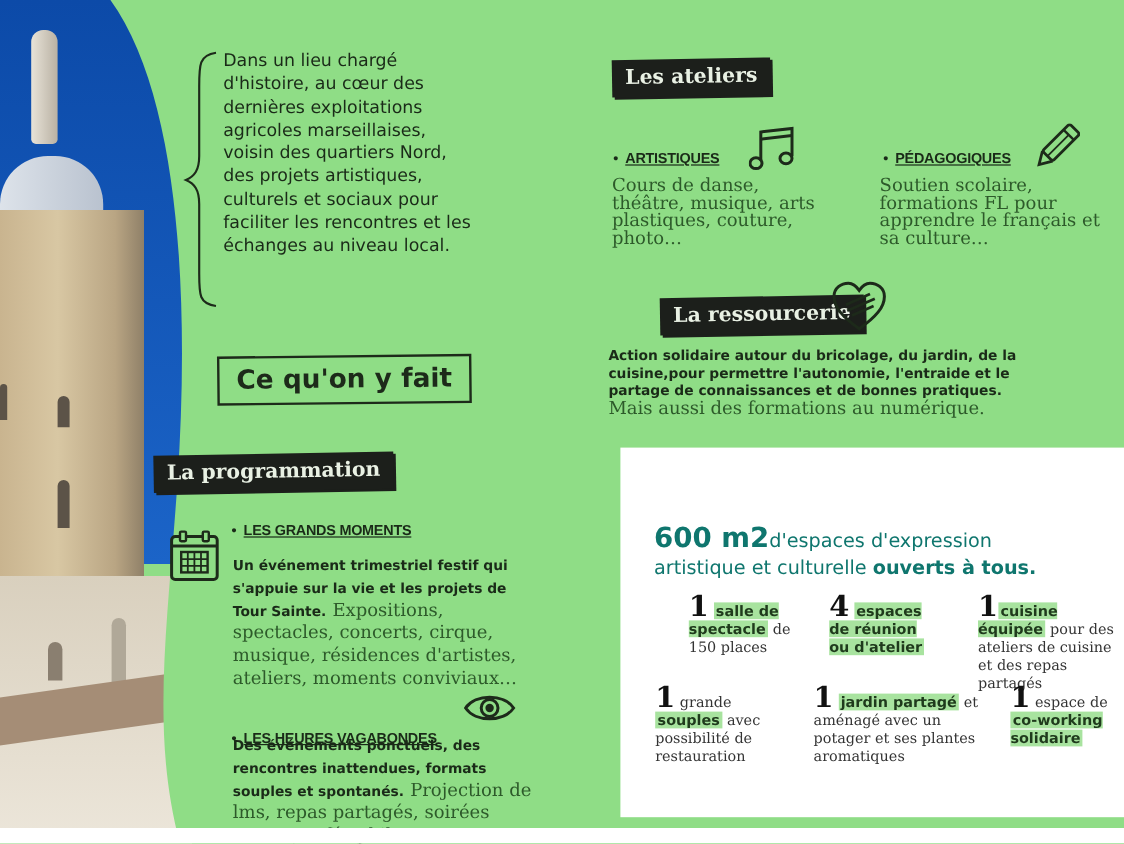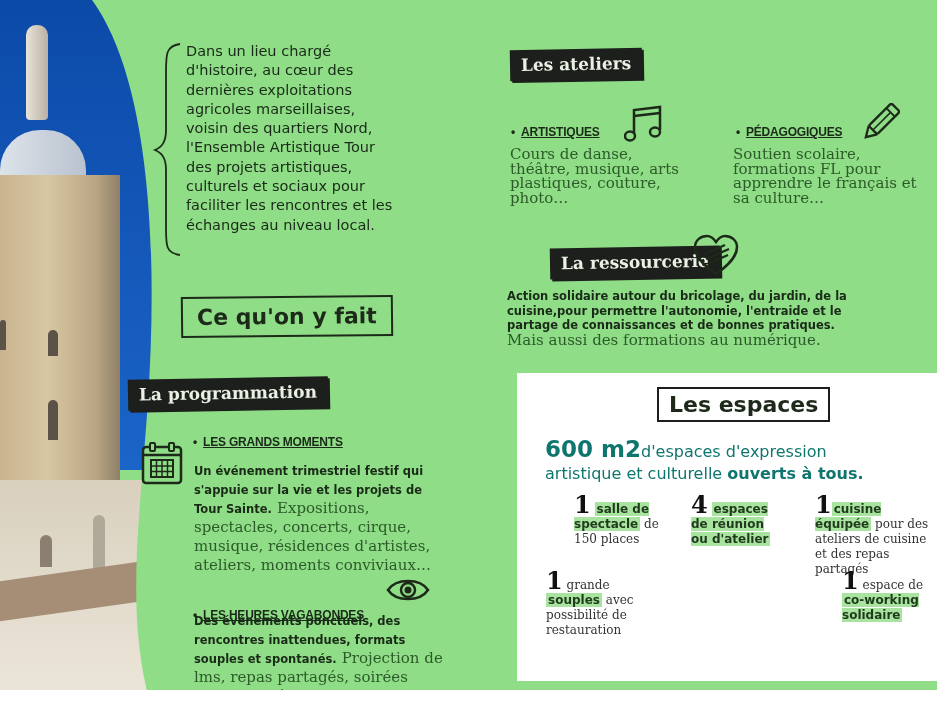--- a/index.html
+++ b/index.html
@@ -104,21 +104,20 @@
   <svg width="32" height="215">
       <path d="M28,2 C14,4 14,12 14,30 L14,88 C14,100 10,105 3,108 C10,111 14,116 14,128 L14,186 C14,204 14,211 28,213" stroke="#1d2a1a" stroke-width="1.8" fill="none"></path>
     </svg>
 </div>
 <div class="abs intro">
   <div>Dans un lieu chargé</div>
   <div>d'histoire, au cœur des</div>
   <div>dernières exploitations</div>
   <div>agricoles marseillaises,</div>
   <div>voisin des quartiers Nord,</div>
-  <div>l'Ensemble Artistique Tour</div>
   <div>des projets artistiques,</div>
   <div>culturels et sociaux pour</div>
   <div>faciliter les rencontres et les</div>
   <div>échanges au niveau local.</div>
 </div>
 
 <div class="abs boxed" style="left:181px;top:296px;">Ce qu'on y fait</div>
 
 <div class="abs" style="left:128px;top:378px;">
   <span class="tag">La programmation</span>
@@ -193,21 +192,20 @@
     <line x1="14" y1="25" x2="37" y2="15" stroke="#1d2a1a" stroke-width="2.3"></line>
     <line x1="18" y1="29" x2="36" y2="21" stroke="#1d2a1a" stroke-width="2.3"></line>
   </svg>
 </div>
 <div class="abs" style="left:507px;top:289px;width:360px;">
   <div class="boldtxt">Action solidaire autour du bricolage, du jardin, de la cuisine,pour permettre l'autonomie, l'entraide et le partage de connaissances et de bonnes pratiques.</div>
   <div class="desc">Mais aussi des formations au numérique.</div>
 </div>
 
 <div class="espaces">
-  <div class="esp-title">Les espaces</div>
   <div class="esp-lead">
     <span class="big">600 m2</span><span>d'espaces d'expression</span><br>
     <span>artistique et culturelle</span>
     <b>ouverts à tous.</b>
   </div>
 
   <div class="cell" style="left:57px;top:122px;width:110px;">
     <span class="num">1</span>
     <span class="hl">salle de spectacle</span>
     <span>de 150 places</span>
@@ -220,20 +218,25 @@
     <span class="num">1</span><span class="hl">cuisine équipée</span>
     <span>pour des ateliers de cuisine et des repas partagés</span>
   </div>
 
   <div class="cell" style="left:29px;top:198px;width:115px;">
     <span class="num">1</span>
     <span>grande</span>
     <span class="hl">souples</span>
     <span>avec possibilité de restauration</span>
   </div>
+  <div class="cell" style="left:161px;top:198px;width:140px;">
+    <span class="num">1</span>
+    <span class="hl">jardin partagé</span>
+    <span>et aménagé avec un potager et ses plantes aromatiques</span>
+  </div>
   <div class="cell" style="left:325px;top:198px;width:90px;">
     <span class="num">1</span>
     <span>espace de</span>
     <span class="hl">co-working solidaire</span>
   </div>
 </div>
 
 <div class="bottom-strip"></div>
 
 </body></html>

